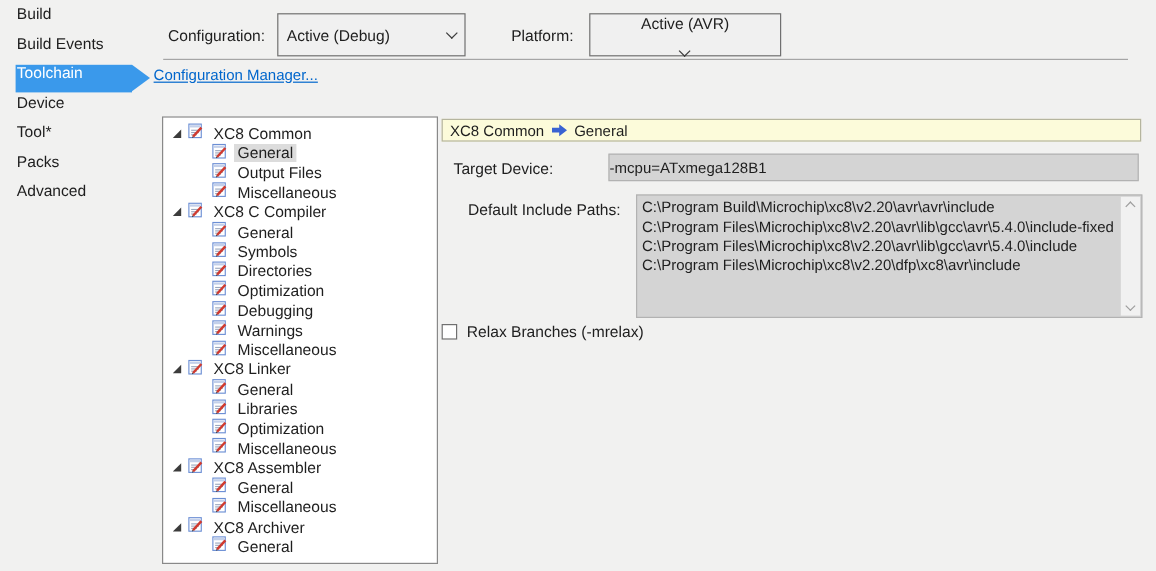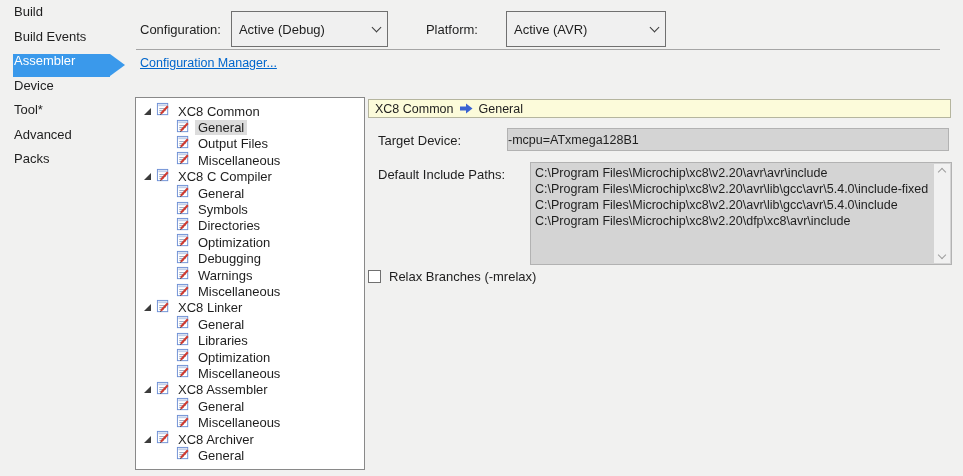--- a/index.html
+++ b/index.html
@@ -14,48 +14,48 @@
   .side-item.selected { color:#ffffff; }
   .side-item.selected::before { content:""; position:absolute; left:13px; top:1px; bottom:1px; width:97px; background:#3a99eb; z-index:1; }
   .side-item.selected::after { content:""; position:absolute; left:110px; top:1px; width:0; height:0;
       border-top:11.3px solid transparent; border-bottom:11.3px solid transparent; border-left:15px solid #3a99eb; z-index:1; }
 
   
   .config-row { position:absolute; left:140px; top:11px; display:flex; align-items:center; font-size:13px; }
   .combo { display:flex; align-items:center; justify-content:space-between; height:36px; background:#f0f0f0;
            border:1px solid #707070; padding:0 7px; font-size:13px; cursor:default; }
   .combo-config { width:157px; margin-left:10px; }
-  .combo-platform { width:160px; margin-left:28px; }
+  .combo-platform { width:160px; margin-left:13px;flex-direction:column; }
   .platform-label { margin-left:38px; }
   .combo-chev { width:7px; height:7px; border-right:1.4px solid #3c3c3c; border-bottom:1.4px solid #3c3c3c;
                 transform:rotate(45deg); margin-top:-4px; }
 
   .hsep { position:absolute; left:136px; top:49px; width:804px; height:1px; background:#a5a5a5; }
 
-  .cfg-link { position:absolute; left:140px; top:56px; font-size:12.5px; color:#0066cc; text-decoration:underline; cursor:pointer; }
+  .cfg-link { position:absolute; left:128px; top:56px; font-size:12.5px; color:#0066cc; text-decoration:underline; cursor:pointer; }
 
   
   .tree-box { position:absolute; left:135px; top:97px; width:230px; height:373px; background:#ffffff;
               border:1px solid #898989; padding-top:5px; overflow:hidden; }
   .tree-row { display:flex; align-items:center; height:16.4px; font-size:13px; white-space:nowrap; cursor:default; }
   .tree-row .tri { width:0; height:0; border-left:7px solid transparent; border-bottom:7px solid #3c3c3c;
                    margin-left:8px; margin-right:5px; flex:0 0 auto; }
   .tree-row.child { padding-left:40px; }
   .tree-row .node-icon { flex:0 0 auto; margin-right:4px; }
   .tree-row .tlabel { padding:0 3px; line-height:15px; }
   .tree-row .tlabel.selected { background:#dcdcdc; }
 
   
   .crumb-bar { position:absolute; left:368px; top:99px; width:583px; height:19px; background:#fcfbda;
                border:1px solid #b5b59e; display:flex; align-items:center; padding-left:6px; font-size:12.5px; }
   .crumb-arrow { margin:0 6px; display:inline-flex; }
 
   .fld-label { position:absolute; font-size:13px; }
   .lbl-target { left:378px; top:133px; }
-  .lbl-include { left:378px; top:167px; }
+  .lbl-include { left:390px; top:167px; }
 
   .target-box { position:absolute; left:507px; top:128px; width:442px; height:23px; background:#d4d4d4;
                 border:1px solid #b2b2b2; font-size:12.5px; display:flex; align-items:center; padding-left:0; color:#1e1e1e; }
 
   .include-box { position:absolute; left:530px; top:162px; width:422px; height:103px; background:#d4d4d4;
                  border:1px solid #b2b2b2; font-size:12.5px; }
   .include-text { position:absolute; left:4px; top:2px; right:19px; bottom:2px; line-height:16px; white-space:nowrap; overflow:hidden; }
   .vscroll { position:absolute; top:1px; right:1px; bottom:1px; width:16px; background:#f1f1f1;
              display:flex; flex-direction:column; justify-content:space-between; align-items:center; padding:5px 0; }
   .chev-up { width:6px; height:6px; border-left:1.3px solid #9d9d9d; border-top:1.3px solid #9d9d9d; transform:rotate(45deg); }
@@ -70,33 +70,33 @@
 <div class="app">
 
   <div class="sidebar">
       <div class="side-item">
         <span class="lbl">Build</span>
       </div>
       <div class="side-item">
         <span class="lbl">Build Events</span>
       </div>
       <div class="side-item selected">
-        <span class="lbl">Assembler</span>
+        <span class="lbl">Toolchain</span>
       </div>
       <div class="side-item">
         <span class="lbl">Device</span>
       </div>
       <div class="side-item">
         <span class="lbl">Tool*</span>
       </div>
       <div class="side-item">
+        <span class="lbl">Packs</span>
+      </div>
+      <div class="side-item">
         <span class="lbl">Advanced</span>
-      </div>
-      <div class="side-item">
-        <span class="lbl">Packs</span>
       </div>
     </div>
 
   <div class="config-row">
     <span>Configuration:</span>
     <div class="combo combo-config">
       <span>Active (Debug)</span>
       <span class="combo-chev"></span>
     </div>
     <span class="platform-label">Platform:</span>
@@ -391,21 +391,21 @@
     </span>
     <span>General</span>
   </div>
 
   <span class="fld-label lbl-target">Target Device:</span>
   <div class="target-box">-mcpu=ATxmega128B1</div>
 
   <span class="fld-label lbl-include">Default Include Paths:</span>
   <div class="include-box">
     <div class="include-text">
-        <div>C:\Program Files\Microchip\xc8\v2.20\avr\avr\include</div>
+        <div>C:\Program Build\Microchip\xc8\v2.20\avr\avr\include</div>
         <div>C:\Program Files\Microchip\xc8\v2.20\avr\lib\gcc\avr\5.4.0\include-fixed</div>
         <div>C:\Program Files\Microchip\xc8\v2.20\avr\lib\gcc\avr\5.4.0\include</div>
         <div>C:\Program Files\Microchip\xc8\v2.20\dfp\xc8\avr\include</div>
       </div>
     <div class="vscroll">
       <span class="chev-up"></span>
       <span class="chev-down"></span>
     </div>
   </div>
 

